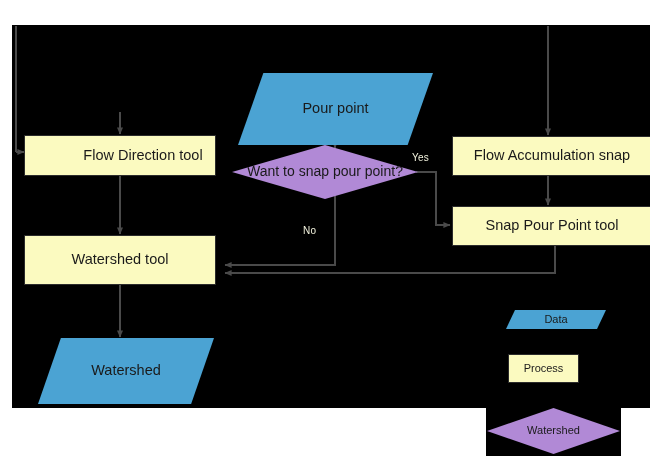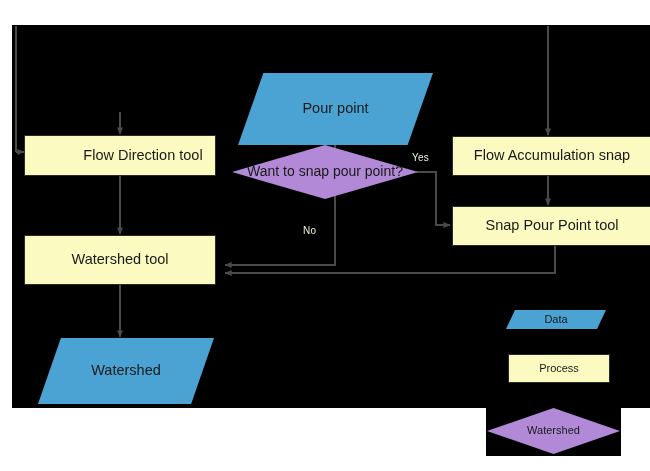--- a/index.html
+++ b/index.html
@@ -102,21 +102,21 @@
     <span>Watershed</span>
   </div>
 
   <div class="branch-label" style="left:412px;top:152px;">Yes</div>
   <div class="branch-label" style="left:303px;top:225px;">No</div>
 
   <div class="node legend-data" style="left:506px;top:310px;width:100px;height:19px;">
     <span>Data</span>
   </div>
 
-  <div class="node legend-process" style="left:508px;top:354px;width:102px;height:29px;">
+  <div class="node legend-process" style="left:508px;top:354px;width:71px;height:29px;">
     <span>Process</span>
   </div>
 
   <div class="node legend-decision" style="left:487px;top:408px;width:133px;height:46px;">
     <span>Watershed</span>
   </div>
 
 </div>
 
 </body></html>

